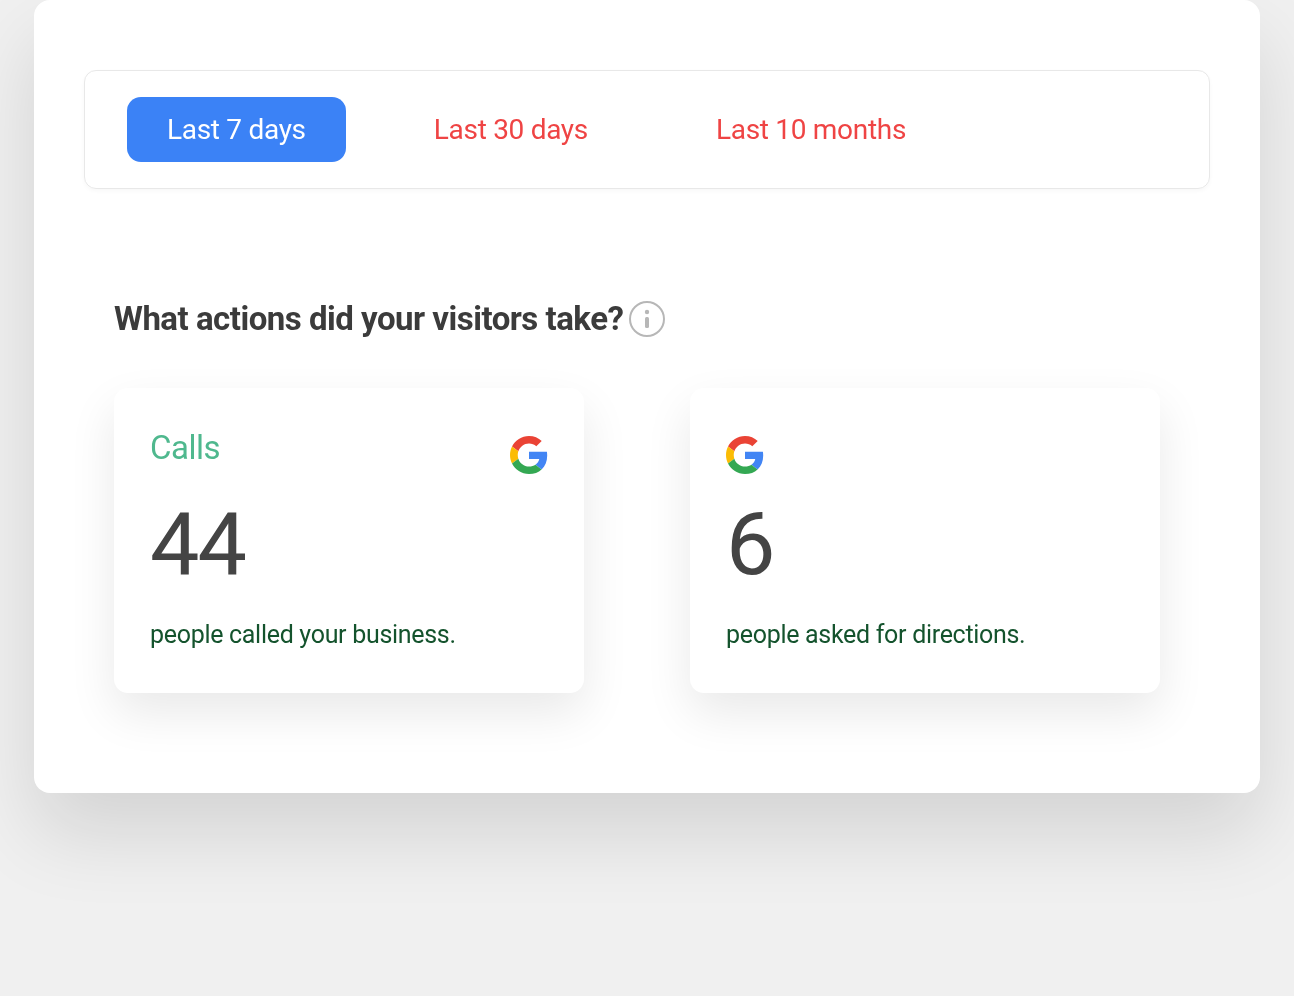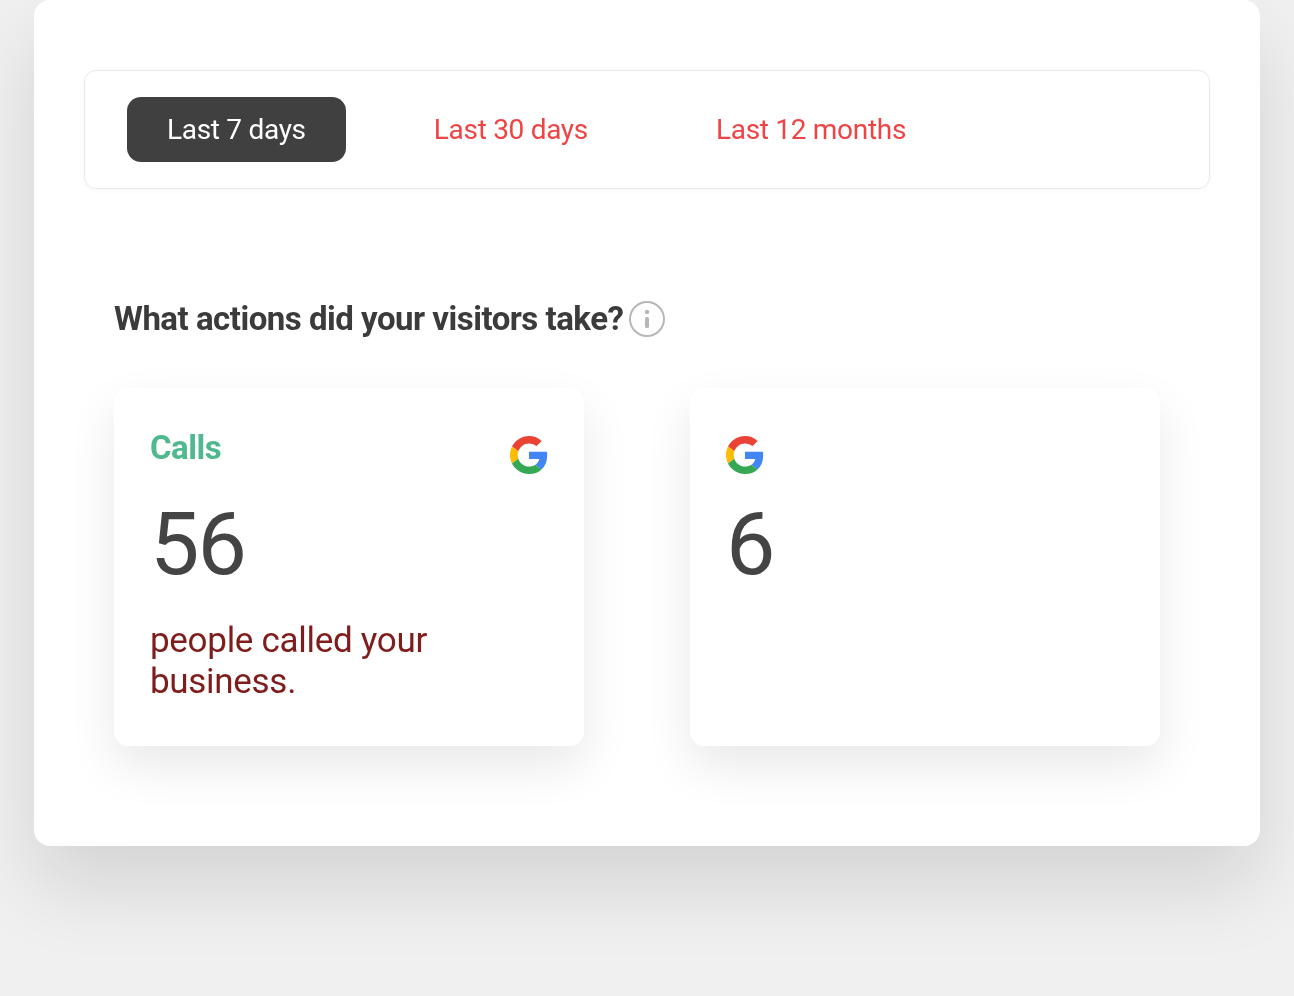--- a/index.html
+++ b/index.html
@@ -32,21 +32,21 @@
     }
     .tab {
       font-size: 28px;
       color: #ef4444;
       cursor: pointer;
       padding: 16px 40px;
       border-radius: 14px;
       letter-spacing: -0.3px;
     }
     .tab.active {
-      background: #404040;
+      background: #3b82f6;
       color: #ffffff;
       font-weight: 400;
     }
     .section-heading-row {
       display: flex;
       align-items: center;
       gap: 6px;
       margin-top: 110px;
       margin-left: 30px;
     }
@@ -86,54 +86,54 @@
       width: 470px;
       position: relative;
     }
     .card-header {
       display: flex;
       align-items: flex-start;
       justify-content: space-between;
     }
     .card-title {
       font-size: 33px;
-      font-weight: 700;
+      font-weight: 400;
       color: #4fb88e;
       letter-spacing: -0.5px;
       text-align: center;
     }
     .google-icon {
       width: 38px;
       height: 38px;
       margin-top: 8px;
     }
     .card-value {
       font-size: 88px;
       font-weight: 400;
       color: #444;
       margin-top: 26px;
       line-height: 1;
       letter-spacing: -2px;
     }
     .card-desc {
-      font-size: 35px;
-      color: #7f1d1d;
+      font-size: 25px;
+      color: #14532d;
       margin-top: 32px;
       letter-spacing: -0.3px;
     }
   </style>
 </head>
 <body>
 
 <div class="outer-panel">
 
   <div class="tabs-container">
     <div class="tab active">Last 7 days</div>
     <div class="tab">Last 30 days</div>
-    <div class="tab">Last 12 months</div>
+    <div class="tab">Last 10 months</div>
   </div>
 
   <div class="section-heading-row">
     <div class="section-heading">What actions did your visitors take?</div>
     <div class="info-icon">
       <svg viewBox="0 0 6 20">
         <circle cx="3" cy="3" r="2.2"></circle>
         <rect x="1" y="8" width="4" height="11" rx="1.5"></rect>
       </svg>
     </div>
@@ -146,33 +146,34 @@
         <div class="card-title">Calls</div>
         <div class="google-icon">
           <svg viewBox="0 0 48 48" width="38" height="38">
             <path fill="#EA4335" d="M24 9.5c3.54 0 6.71 1.22 9.21 3.6l6.85-6.85C35.9 2.38 30.47 0 24 0 14.62 0 6.51 5.38 2.56 13.22l7.98 6.19C12.43 13.72 17.74 9.5 24 9.5z"></path>
             <path fill="#4285F4" d="M46.98 24.55c0-1.57-.15-3.09-.38-4.55H24v9.02h12.94c-.58 2.96-2.26 5.48-4.78 7.18l7.73 6c4.51-4.18 7.09-10.36 7.09-17.65z"></path>
             <path fill="#FBBC05" d="M10.53 28.59c-.48-1.45-.76-2.99-.76-4.59s.27-3.14.76-4.59l-7.98-6.19C.92 16.46 0 20.12 0 24c0 3.88.92 7.54 2.56 10.78l7.97-6.19z"></path>
             <path fill="#34A853" d="M24 48c6.48 0 11.93-2.13 15.89-5.81l-7.73-6c-2.15 1.45-4.92 2.3-8.16 2.3-6.26 0-11.57-4.22-13.47-9.91l-7.98 6.19C6.51 42.62 14.62 48 24 48z"></path>
           </svg>
         </div>
       </div>
-      <div class="card-value">56</div>
+      <div class="card-value">44</div>
       <div class="card-desc">people called your business.</div>
     </div>
 
     <div class="stat-card">
       <div class="card-header">
         <div class="google-icon">
           <svg viewBox="0 0 48 48" width="38" height="38">
             <path fill="#EA4335" d="M24 9.5c3.54 0 6.71 1.22 9.21 3.6l6.85-6.85C35.9 2.38 30.47 0 24 0 14.62 0 6.51 5.38 2.56 13.22l7.98 6.19C12.43 13.72 17.74 9.5 24 9.5z"></path>
             <path fill="#4285F4" d="M46.98 24.55c0-1.57-.15-3.09-.38-4.55H24v9.02h12.94c-.58 2.96-2.26 5.48-4.78 7.18l7.73 6c4.51-4.18 7.09-10.36 7.09-17.65z"></path>
             <path fill="#FBBC05" d="M10.53 28.59c-.48-1.45-.76-2.99-.76-4.59s.27-3.14.76-4.59l-7.98-6.19C.92 16.46 0 20.12 0 24c0 3.88.92 7.54 2.56 10.78l7.97-6.19z"></path>
             <path fill="#34A853" d="M24 48c6.48 0 11.93-2.13 15.89-5.81l-7.73-6c-2.15 1.45-4.92 2.3-8.16 2.3-6.26 0-11.57-4.22-13.47-9.91l-7.98 6.19C6.51 42.62 14.62 48 24 48z"></path>
           </svg>
         </div>
       </div>
       <div class="card-value">6</div>
+      <div class="card-desc">people asked for directions.</div>
     </div>
 
   </div>
 
 </div>
 
 </body></html>

